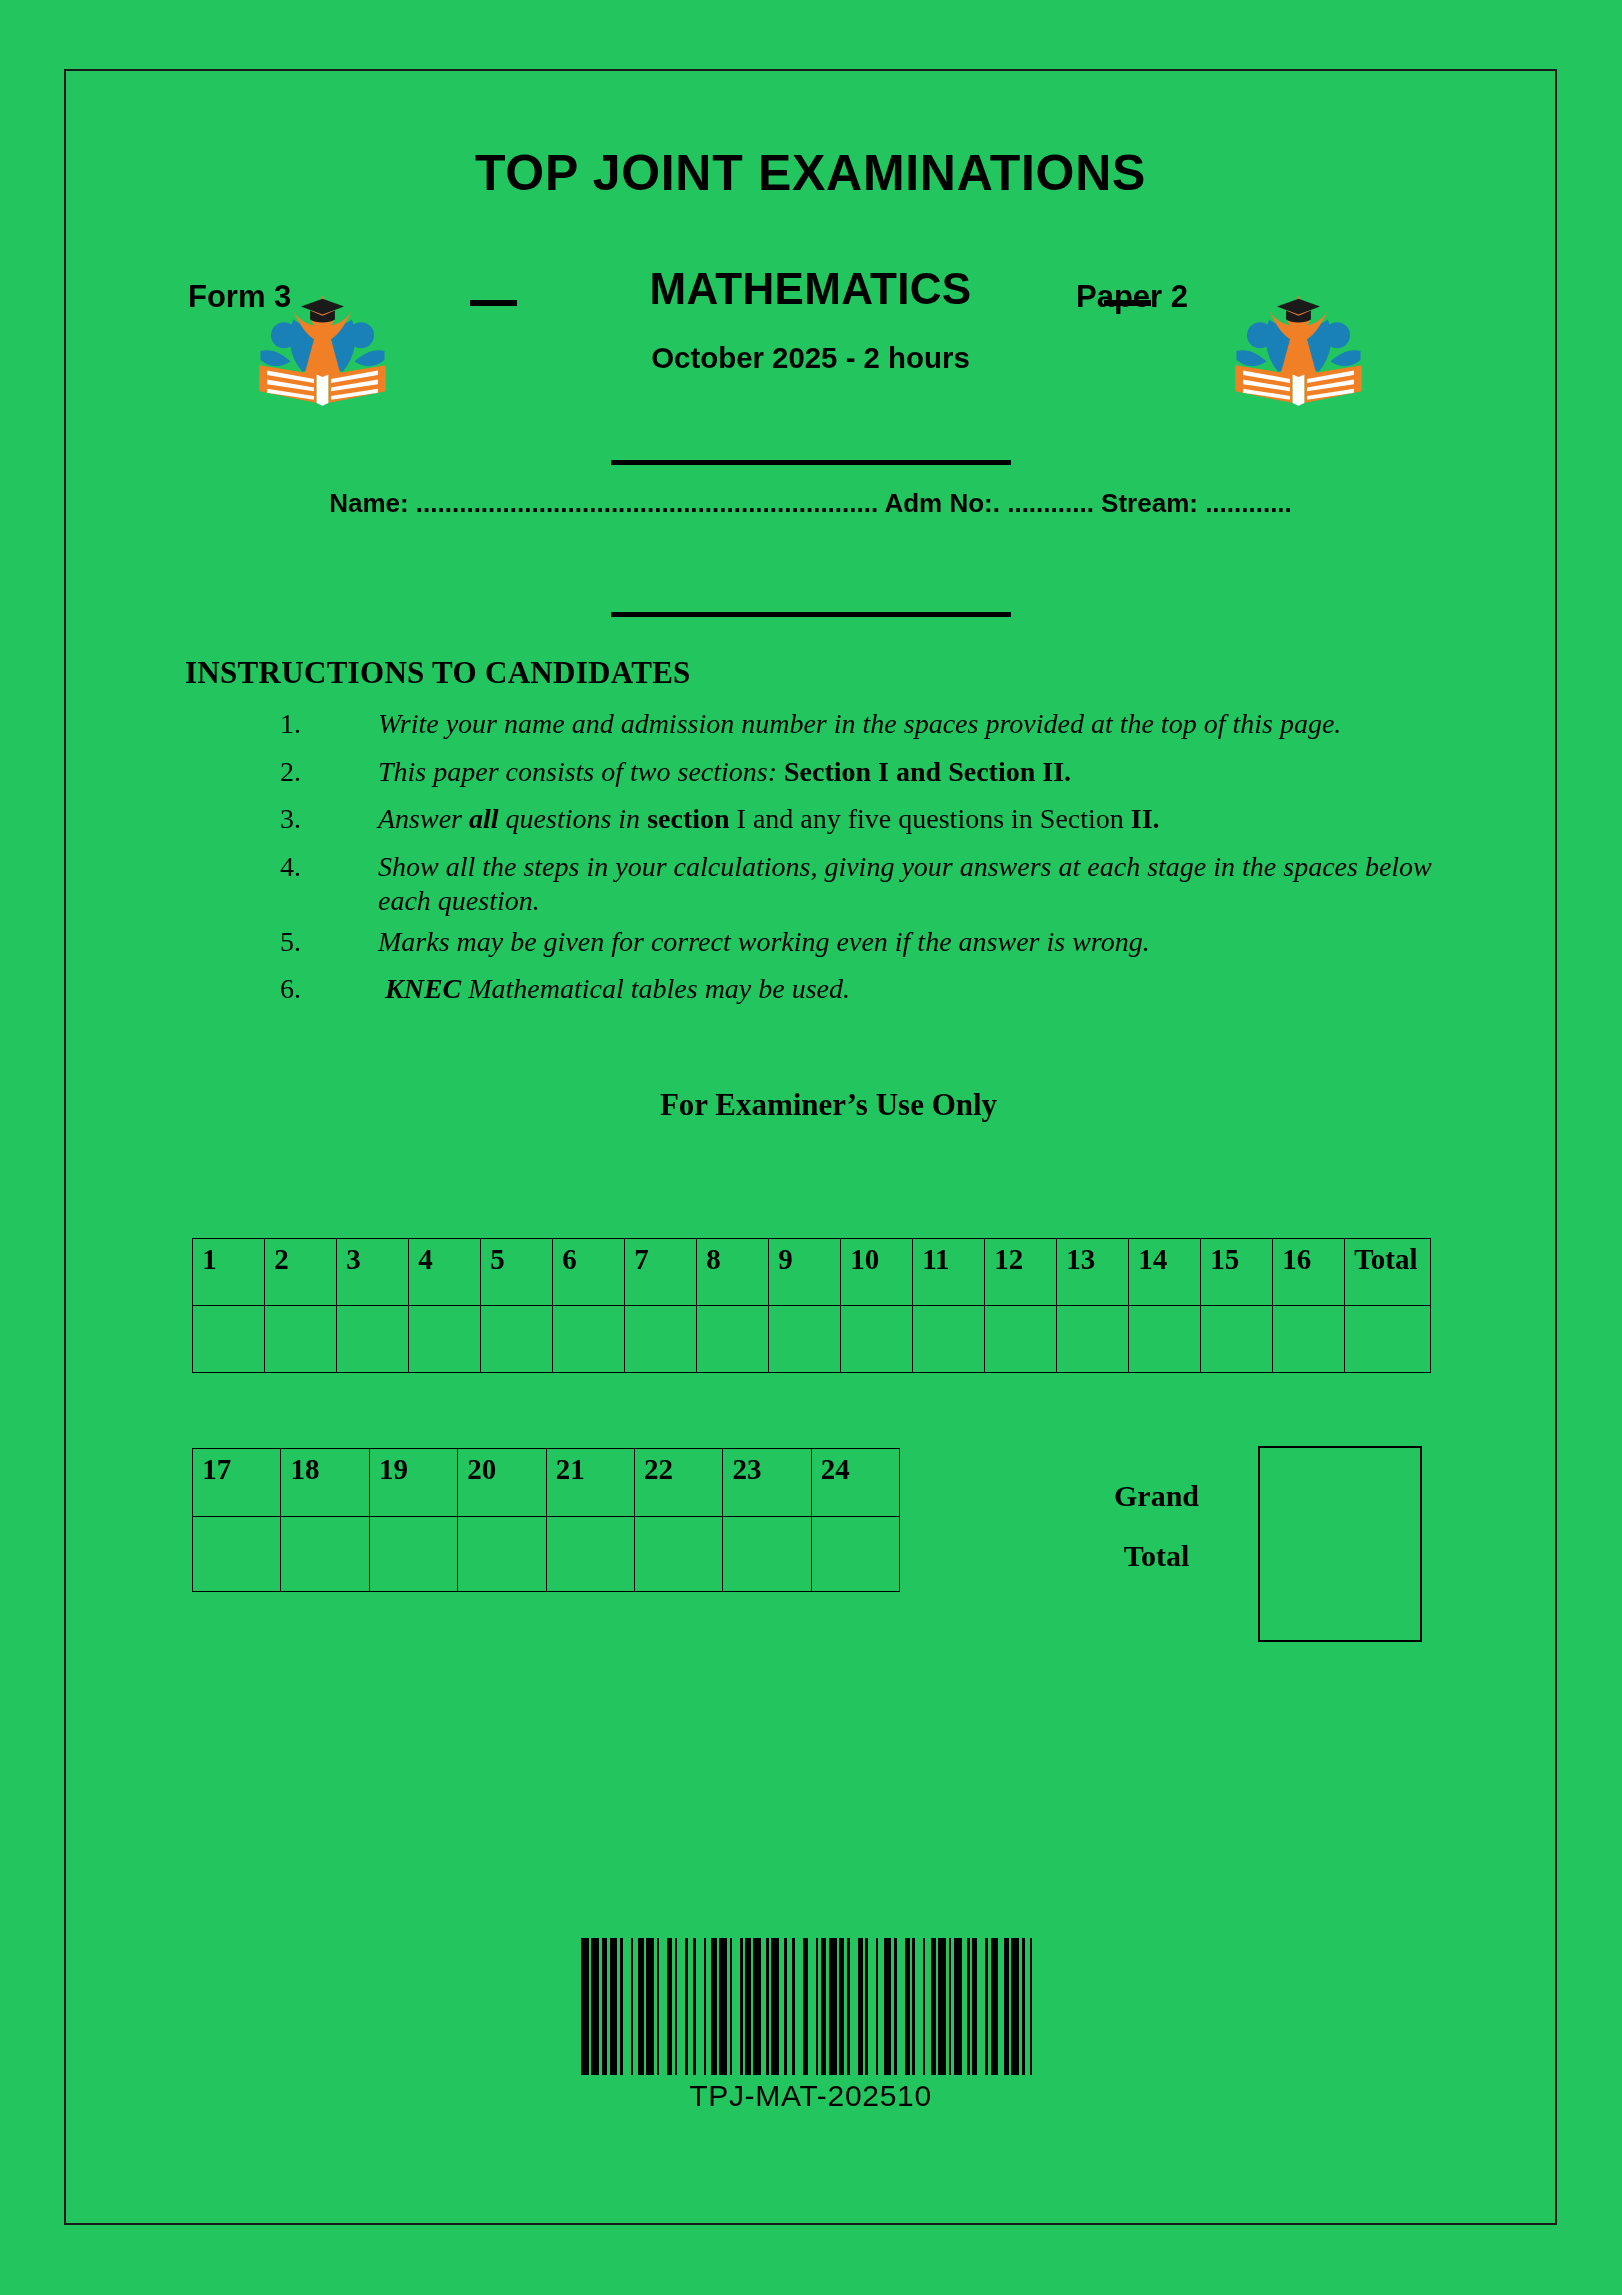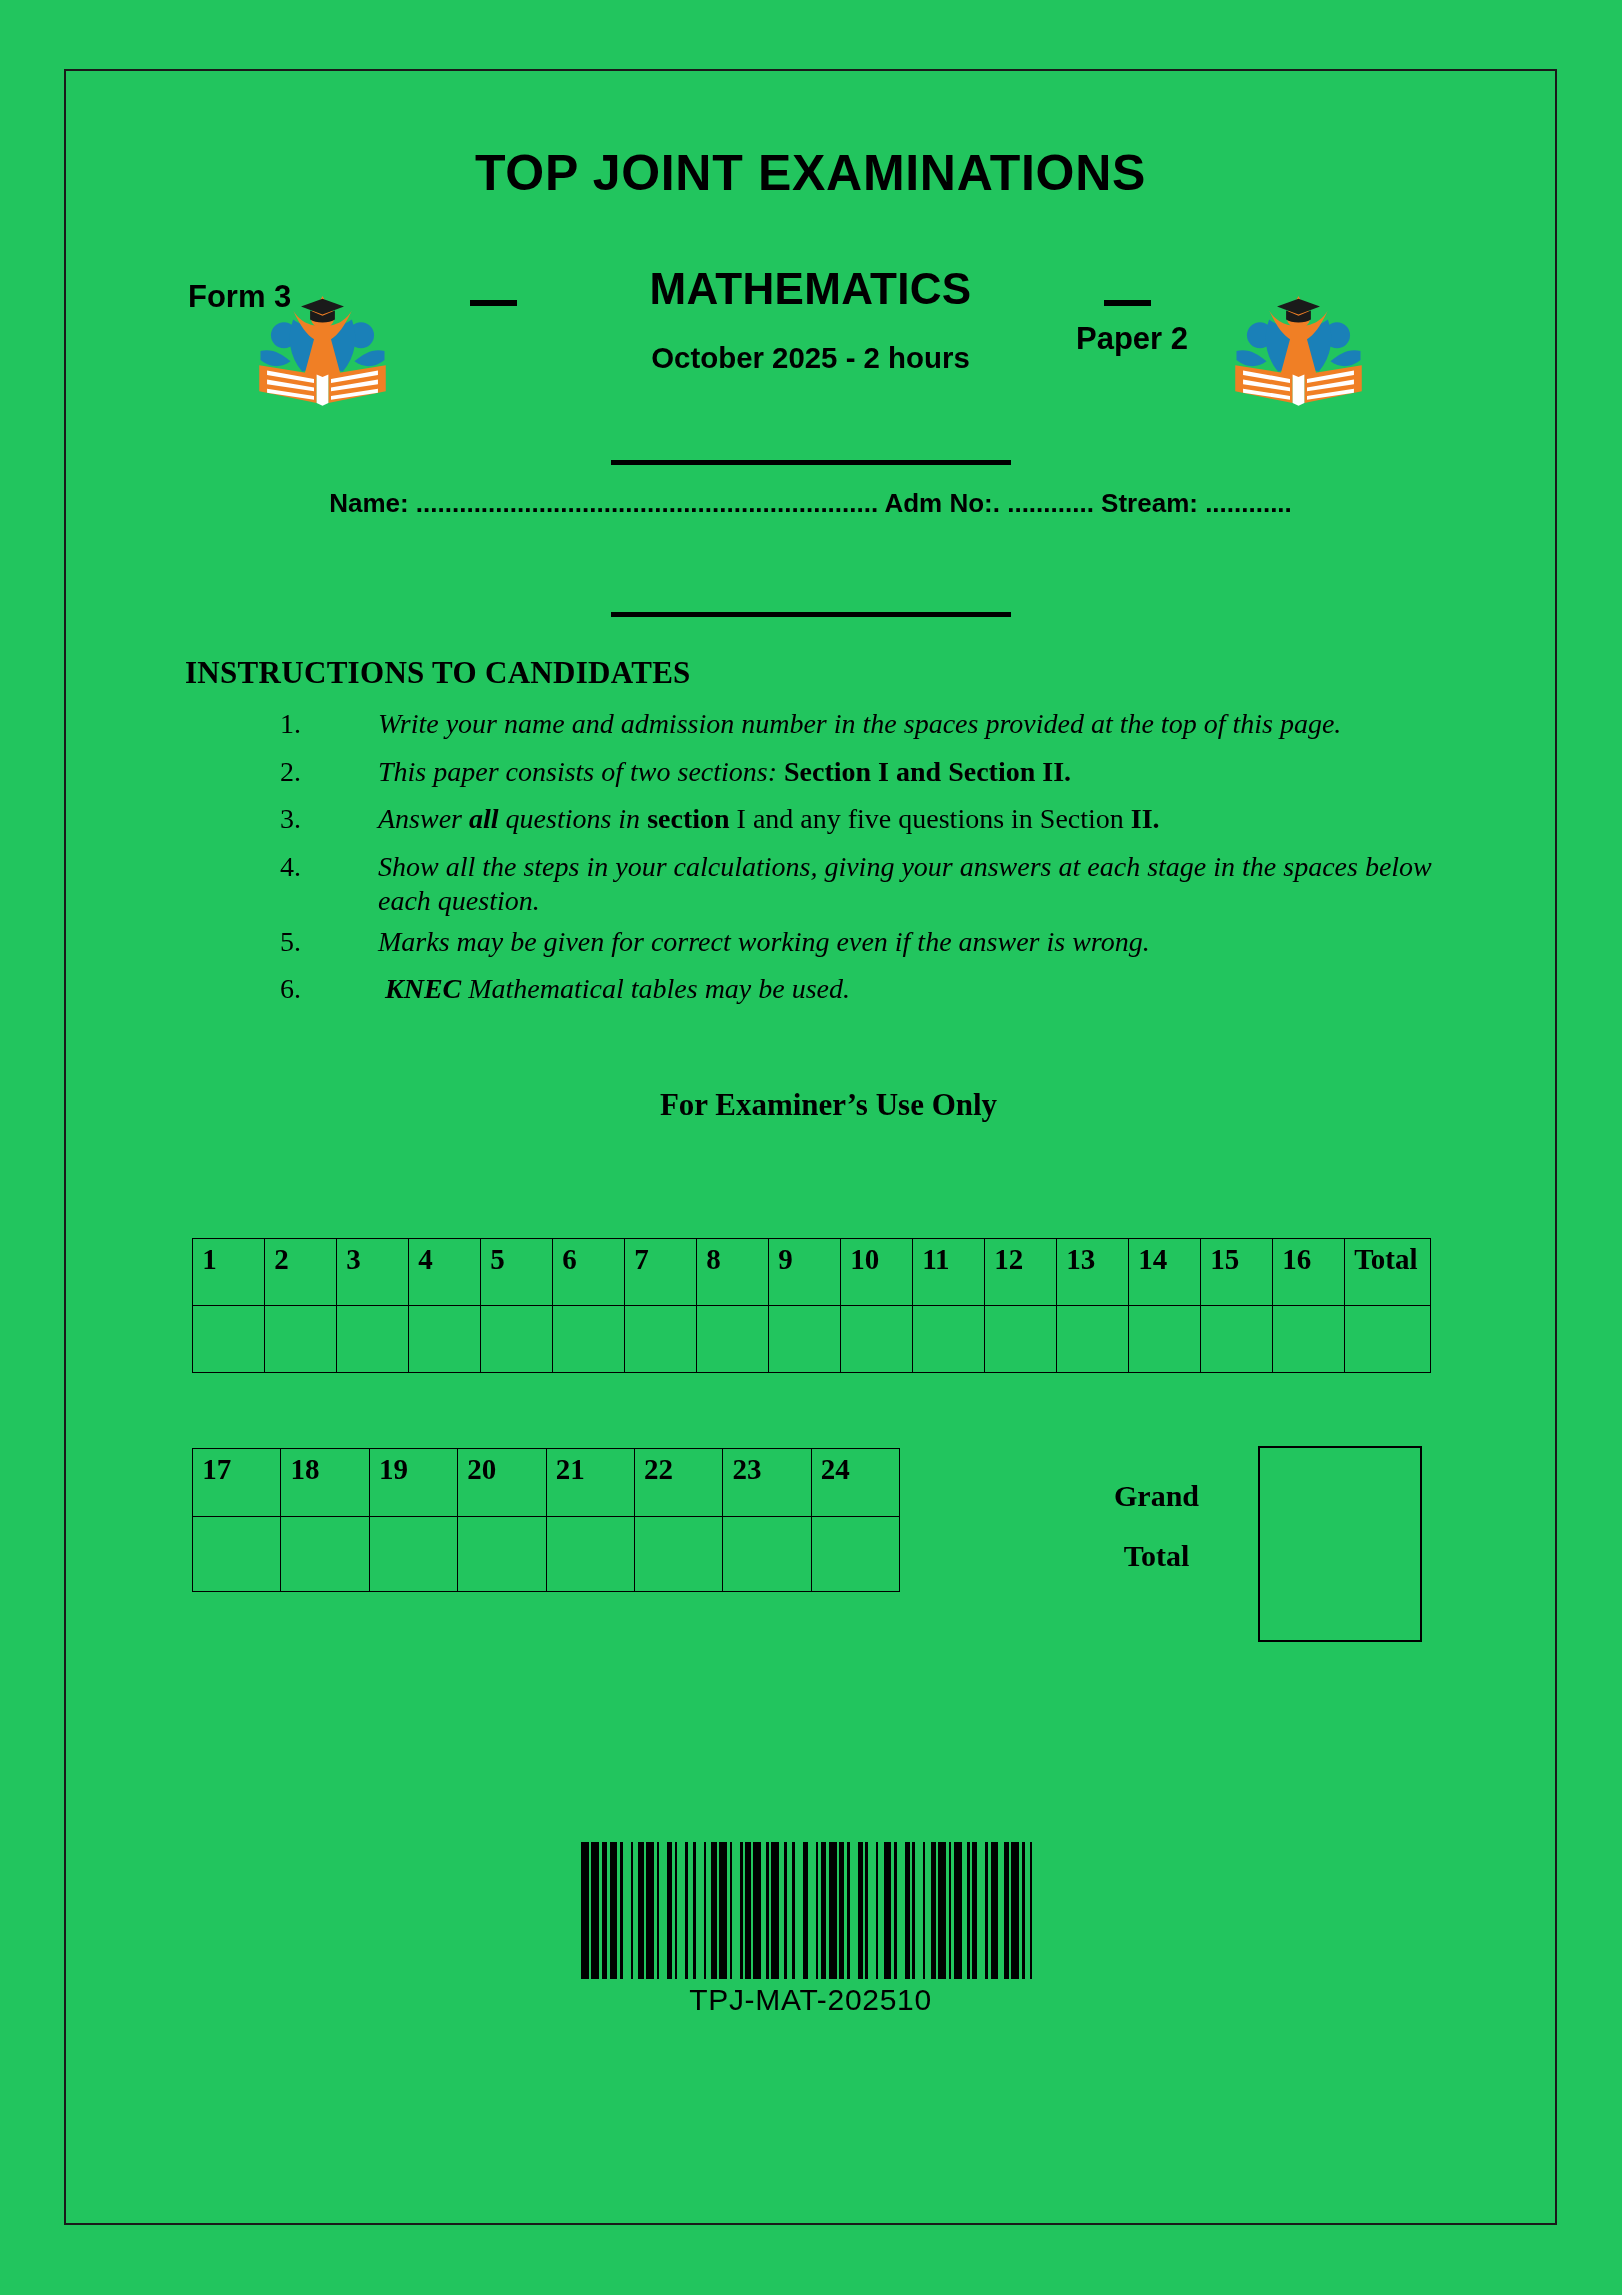--- a/index.html
+++ b/index.html
@@ -46,21 +46,21 @@
     position:absolute;left:0;top:190px;width:1248px;height:79px;
   }
   .form-label{
     position:absolute;left:124px;top:19.6px;
     font-family:"Liberation Sans", sans-serif;
     font-weight:bold;font-size:31px;
   }
   .paper-label{
     position:absolute;right:124px;top:19.6px;
     font-family:"Liberation Sans", sans-serif;
-    font-weight:bold;font-size:31px;margin-top:42px;
+    font-weight:bold;font-size:31px;
   }
   .subject-name{
     position:absolute;left:0;top:5.2px;width:1493px;text-align:center;
     font-family:"Liberation Sans", sans-serif;
     font-weight:bold;font-size:44px;letter-spacing:0.3px;
   }
   .dash-left{
     position:absolute;left:406px;top:41px;width:47px;height:5.9px;background:#000;
   }
   .dash-right{
@@ -167,21 +167,21 @@
   }
   .grand-total-box{
     position:absolute;left:1194px;top:1377px;
     width:164px;height:196px;
     border:2.6px solid #000;
     box-sizing:border-box;
   }
 
   
   .barcode-wrap{
-    position:absolute;left:0;top:1764px;width:1493px;text-align:center;
+    position:absolute;left:0;top:1860px;width:1493px;text-align:center;
   }
   .barcode-bars{
     display:inline-block;
     height:137px;
     font-size:0;
     white-space:nowrap;
   }
   .barcode-bars i{
     display:inline-block;height:137px;background:#000;vertical-align:top;
   }

